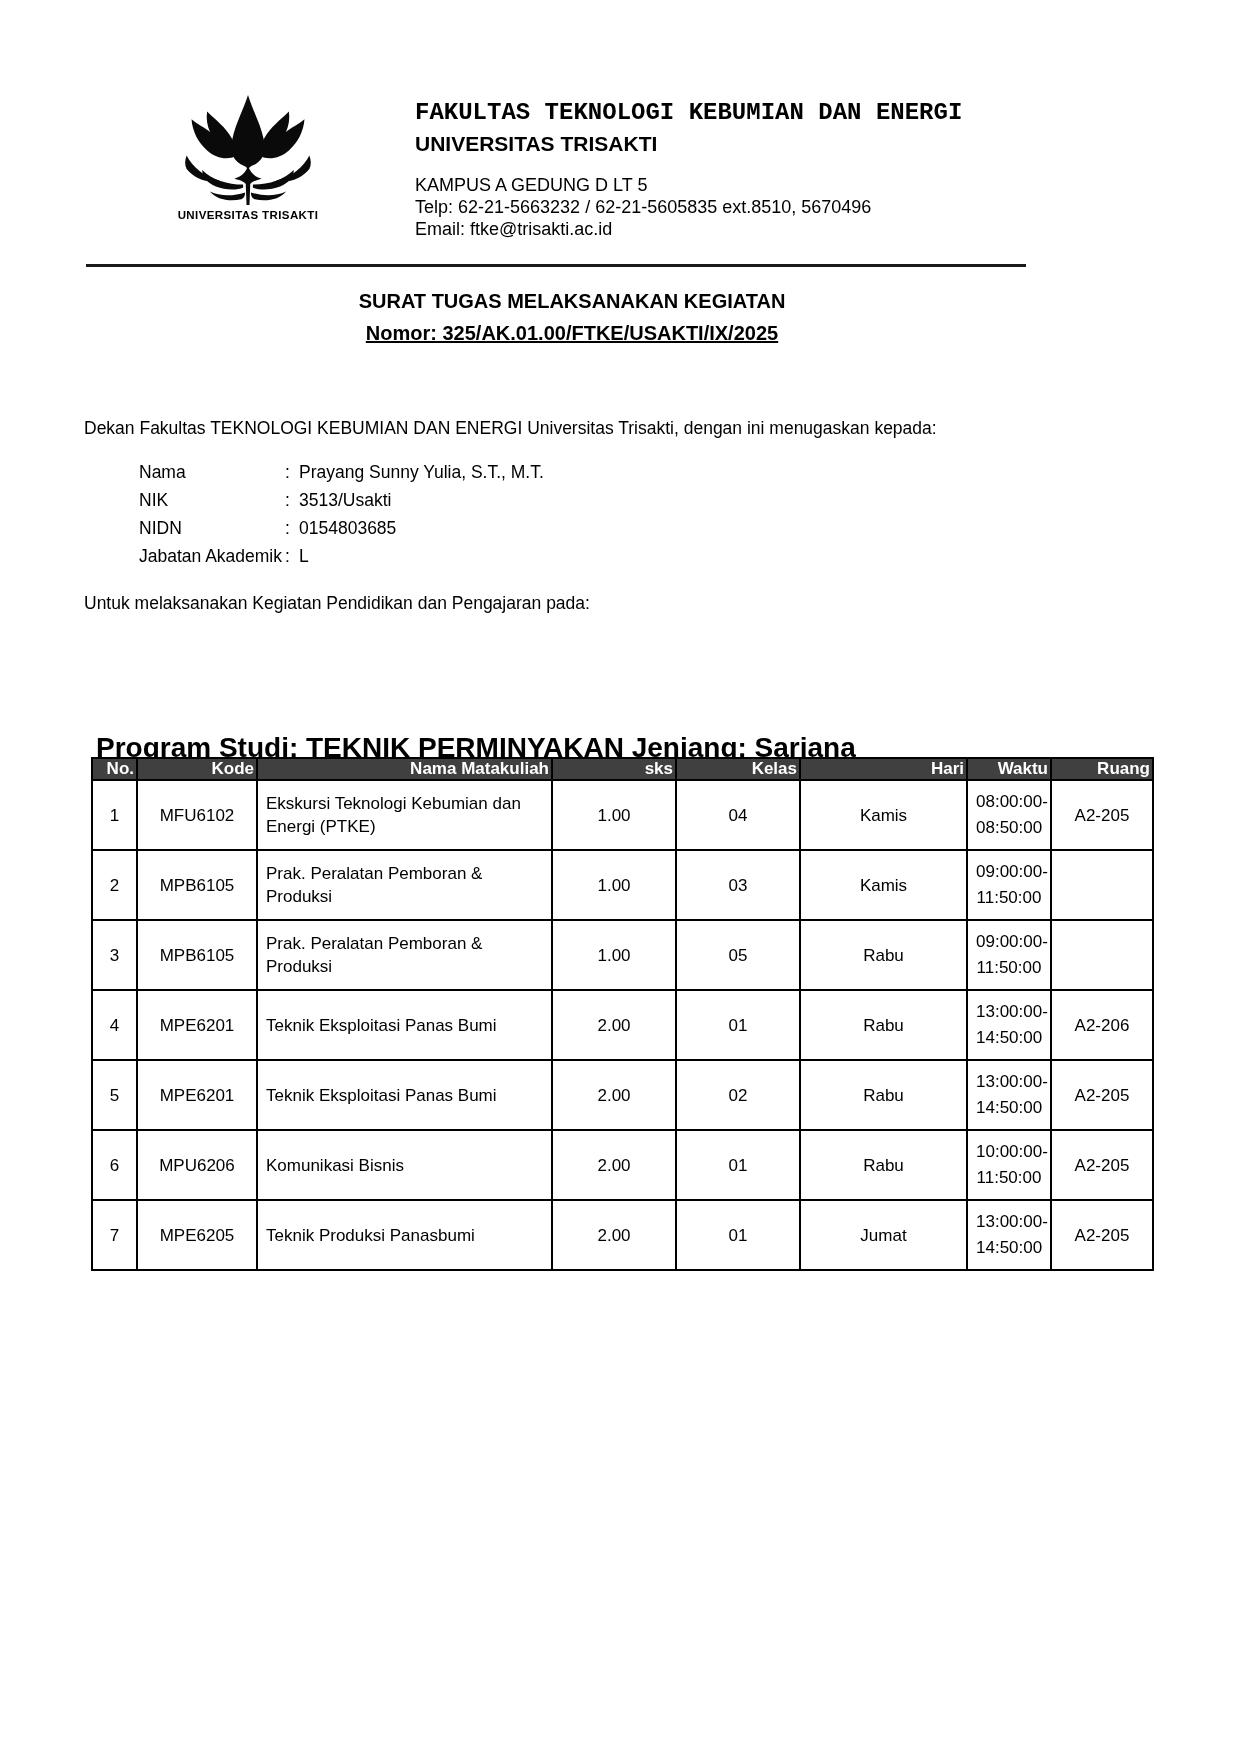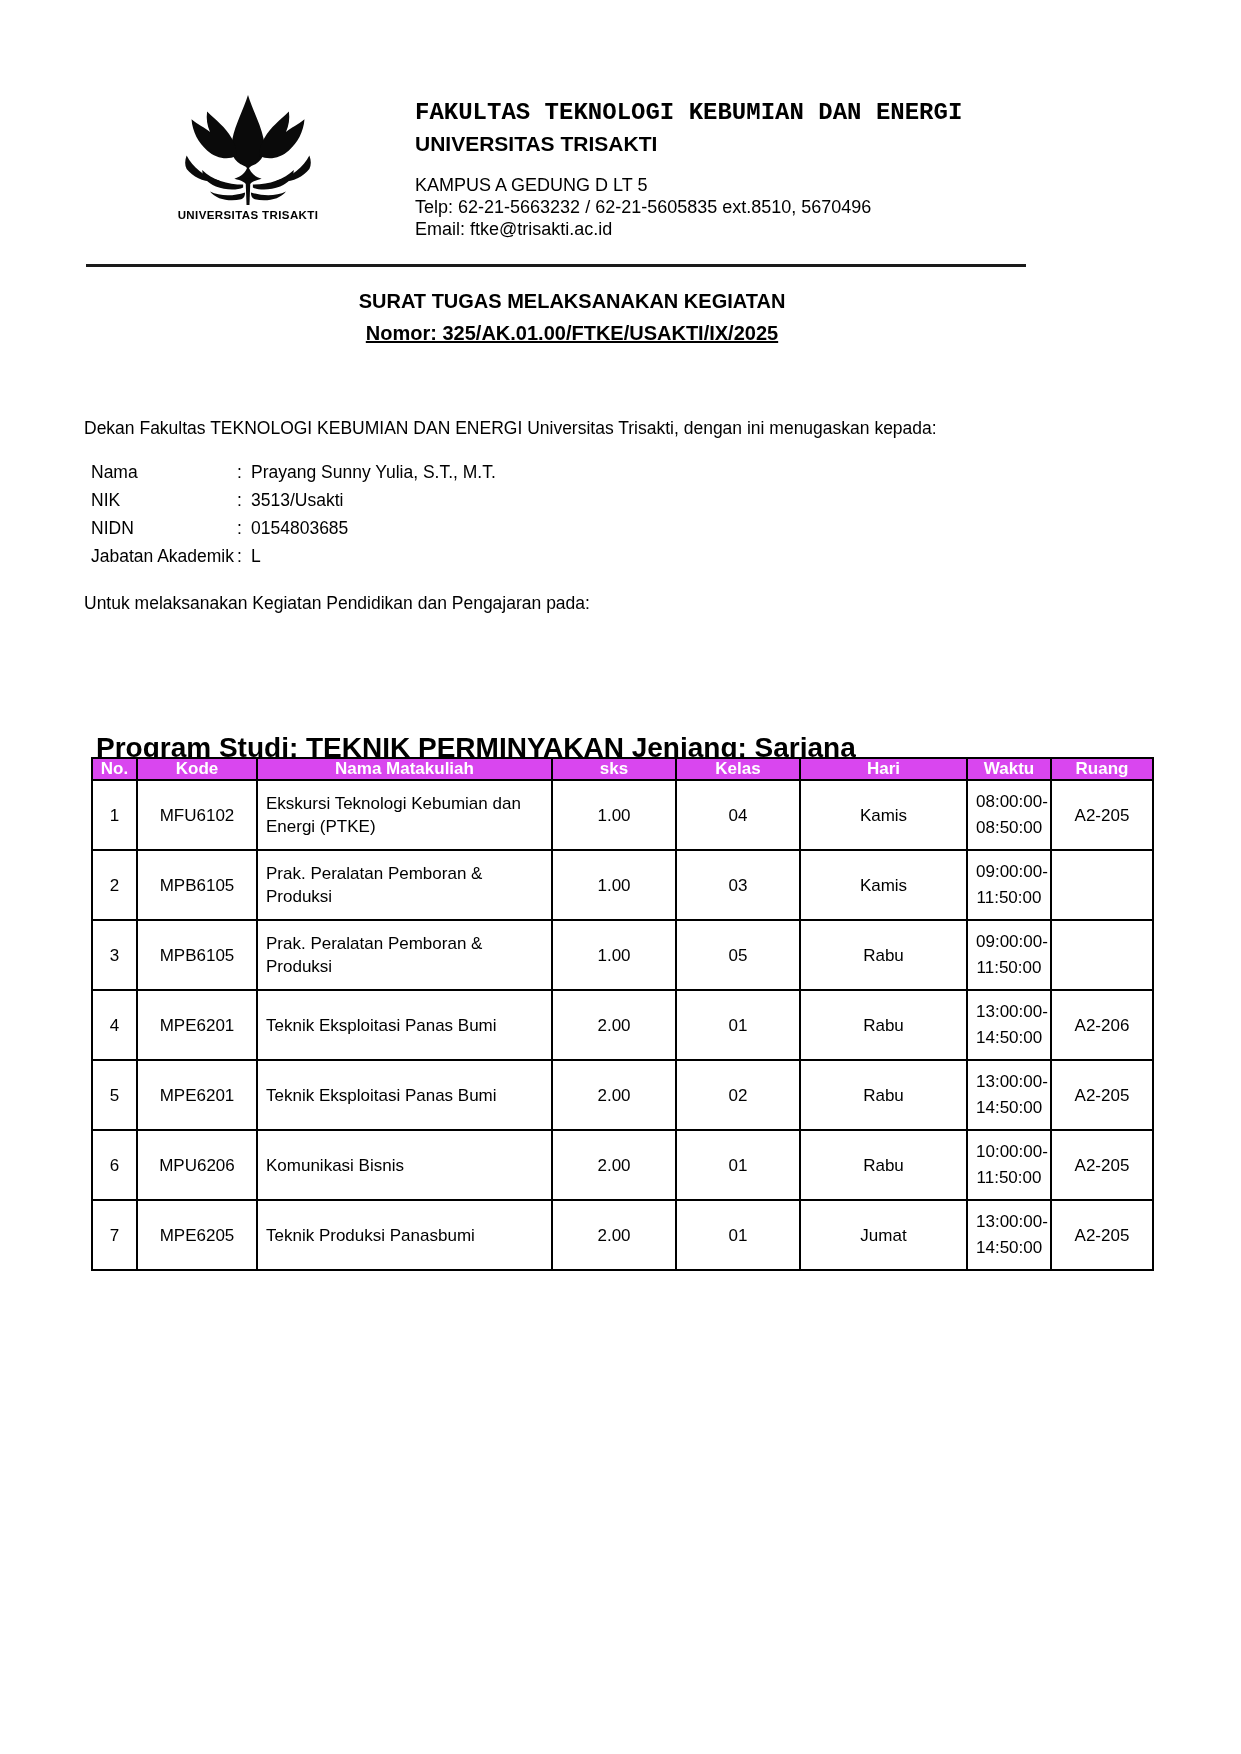--- a/index.html
+++ b/index.html
@@ -73,20 +73,21 @@
   .recipient {
     position: absolute;
     left: 91px;
     top: 458px;
     font-size: 17.5px;
   }
   .recipient-row {
     display: grid;
     grid-template-columns: 146px 14px auto;
     line-height: 28px;
+    margin-left: 48px;
   }
   .assignment-intro {
     position: absolute;
     left: 84px;
     top: 593px;
     width: 944px;
     font-size: 17.5px;
   }
   .program-heading {
     position: absolute;
@@ -102,26 +103,26 @@
   .schedule {
     position: absolute;
     left: 91px;
     top: 757px;
     width: 1061px;
     border-collapse: collapse;
     table-layout: fixed;
     font-size: 17px;
   }
   .schedule th {
-    background: #d946ef;
+    background: #404040;
     color: #ffffff;
     font-weight: bold;
     height: 22px;
     border: 2px solid #000000;
-    text-align: center;
+    text-align: right;
     padding: 0 2px;
     line-height: 20px;
   }
   .schedule td {
     border: 2px solid #000000;
     height: 51px;
     text-align: center;
     vertical-align: middle;
     padding: 0 2px;
     line-height: 23px;

